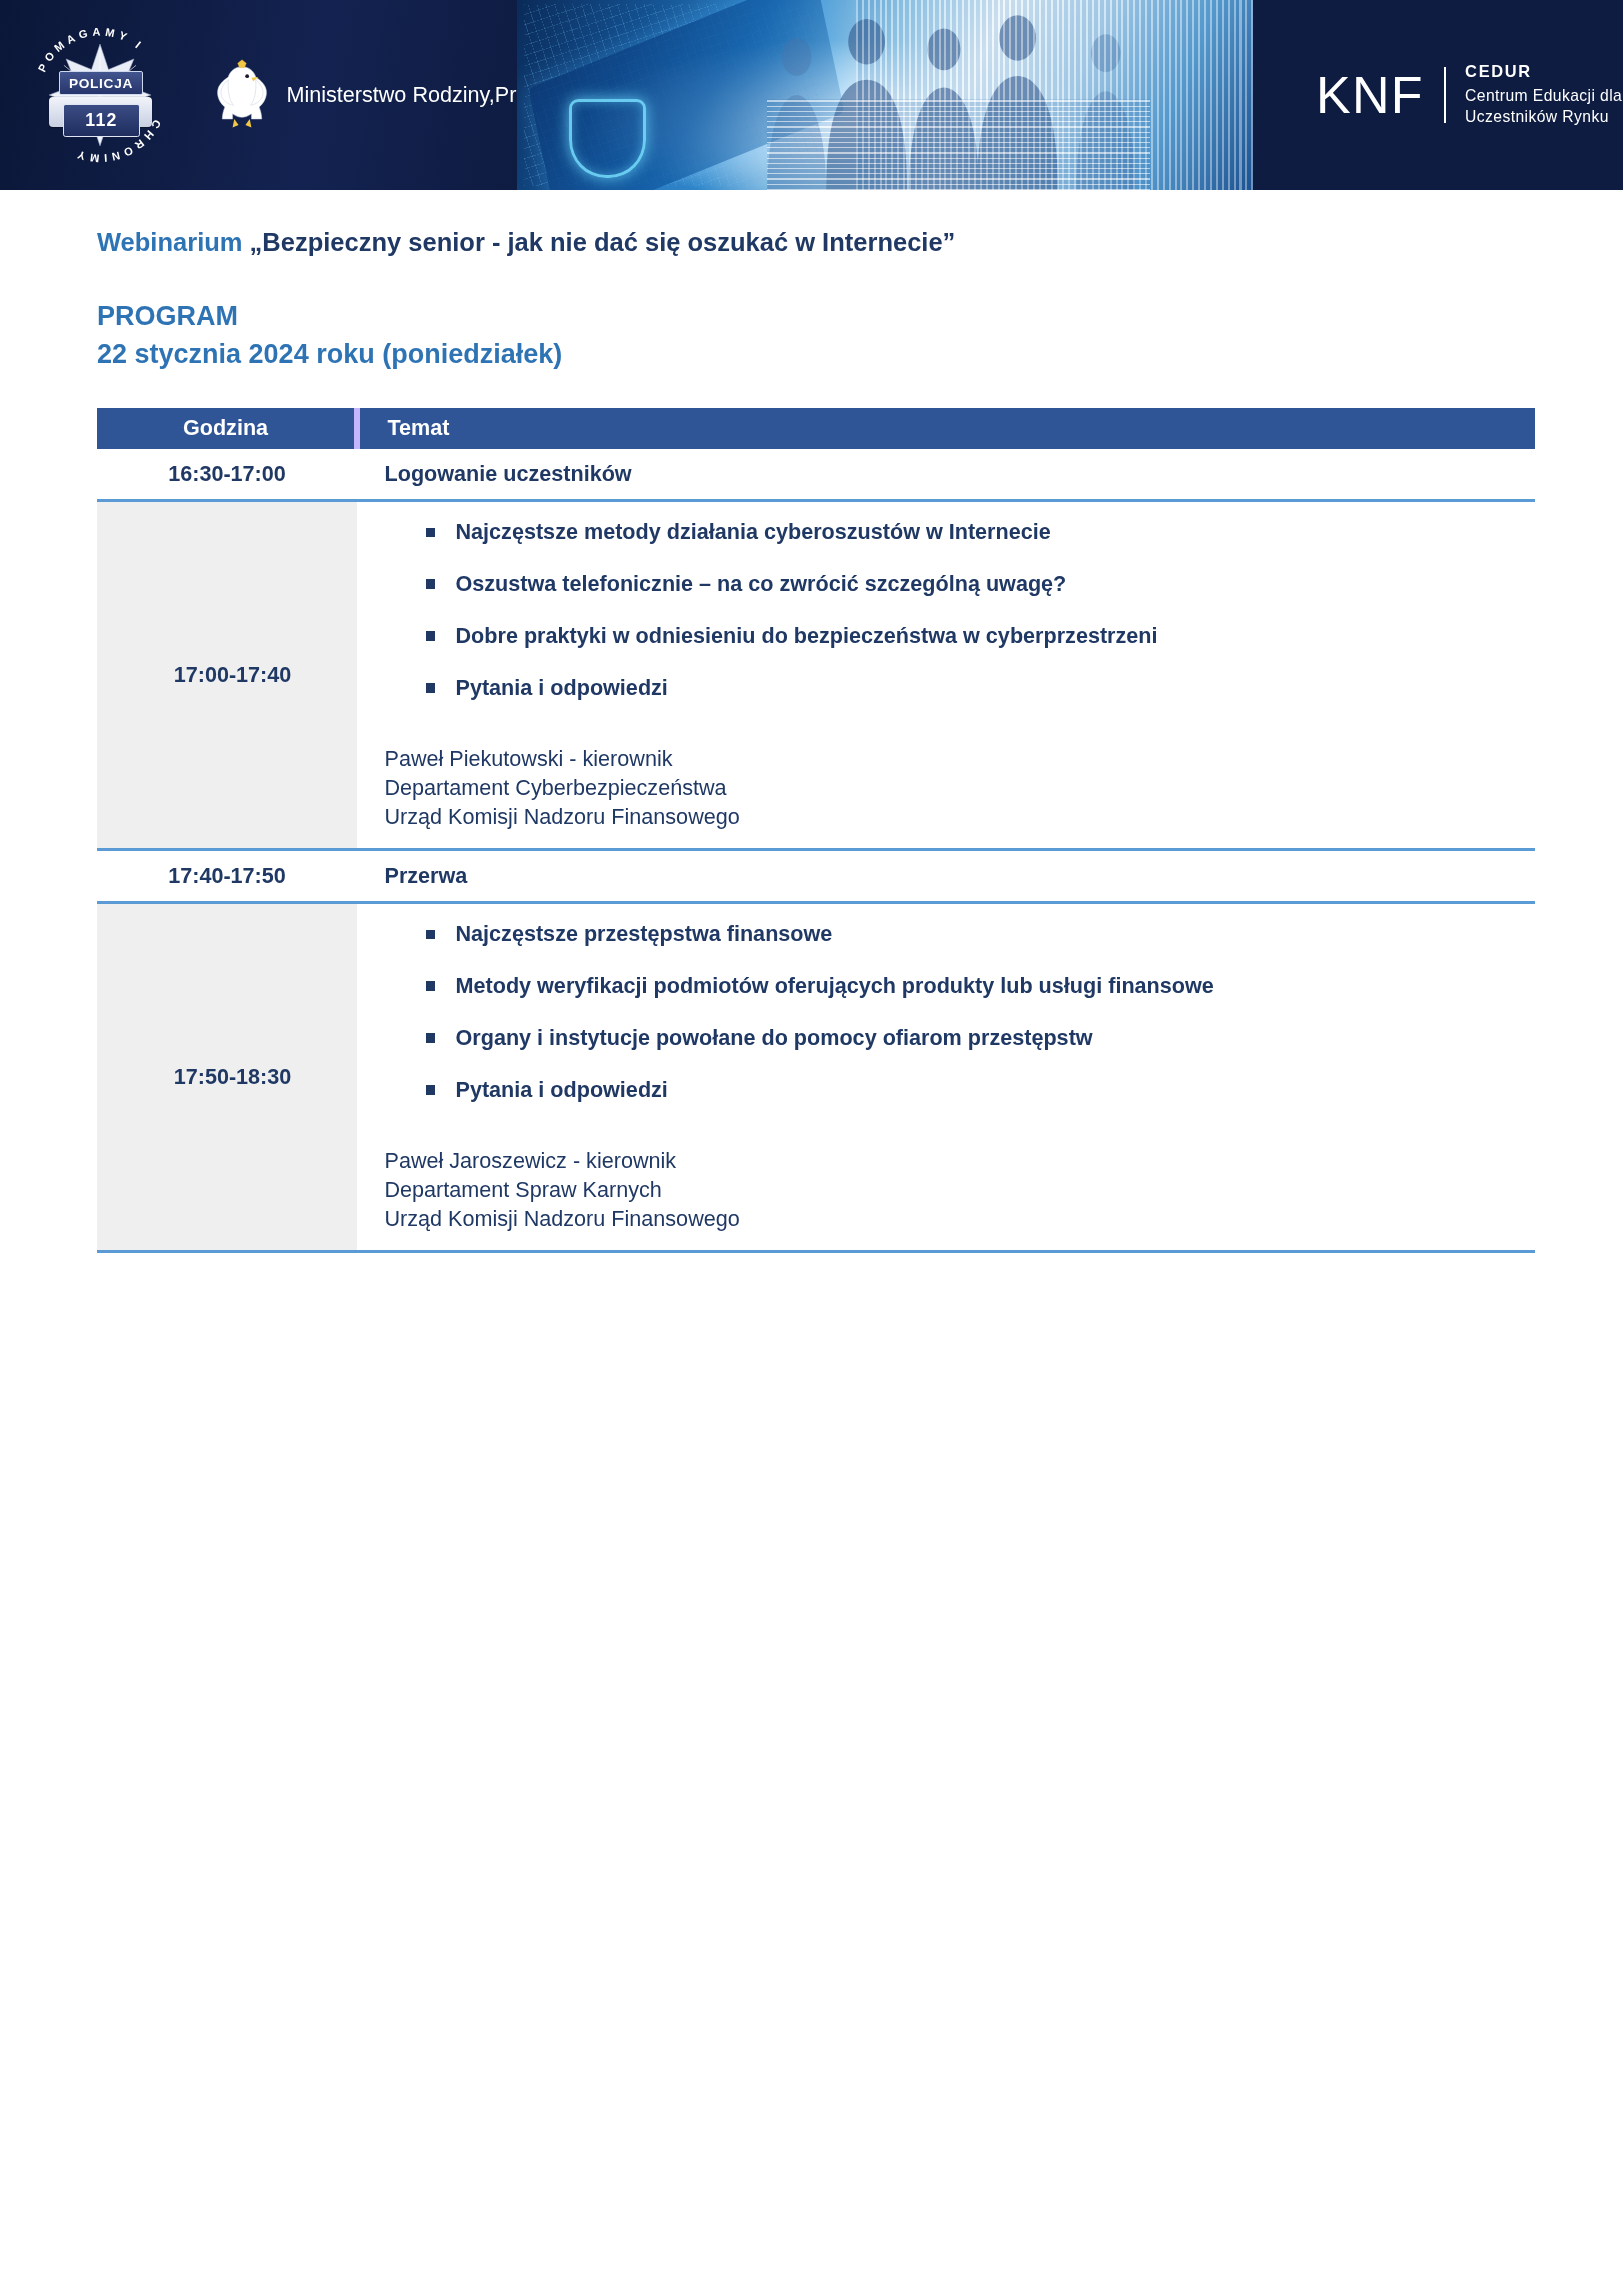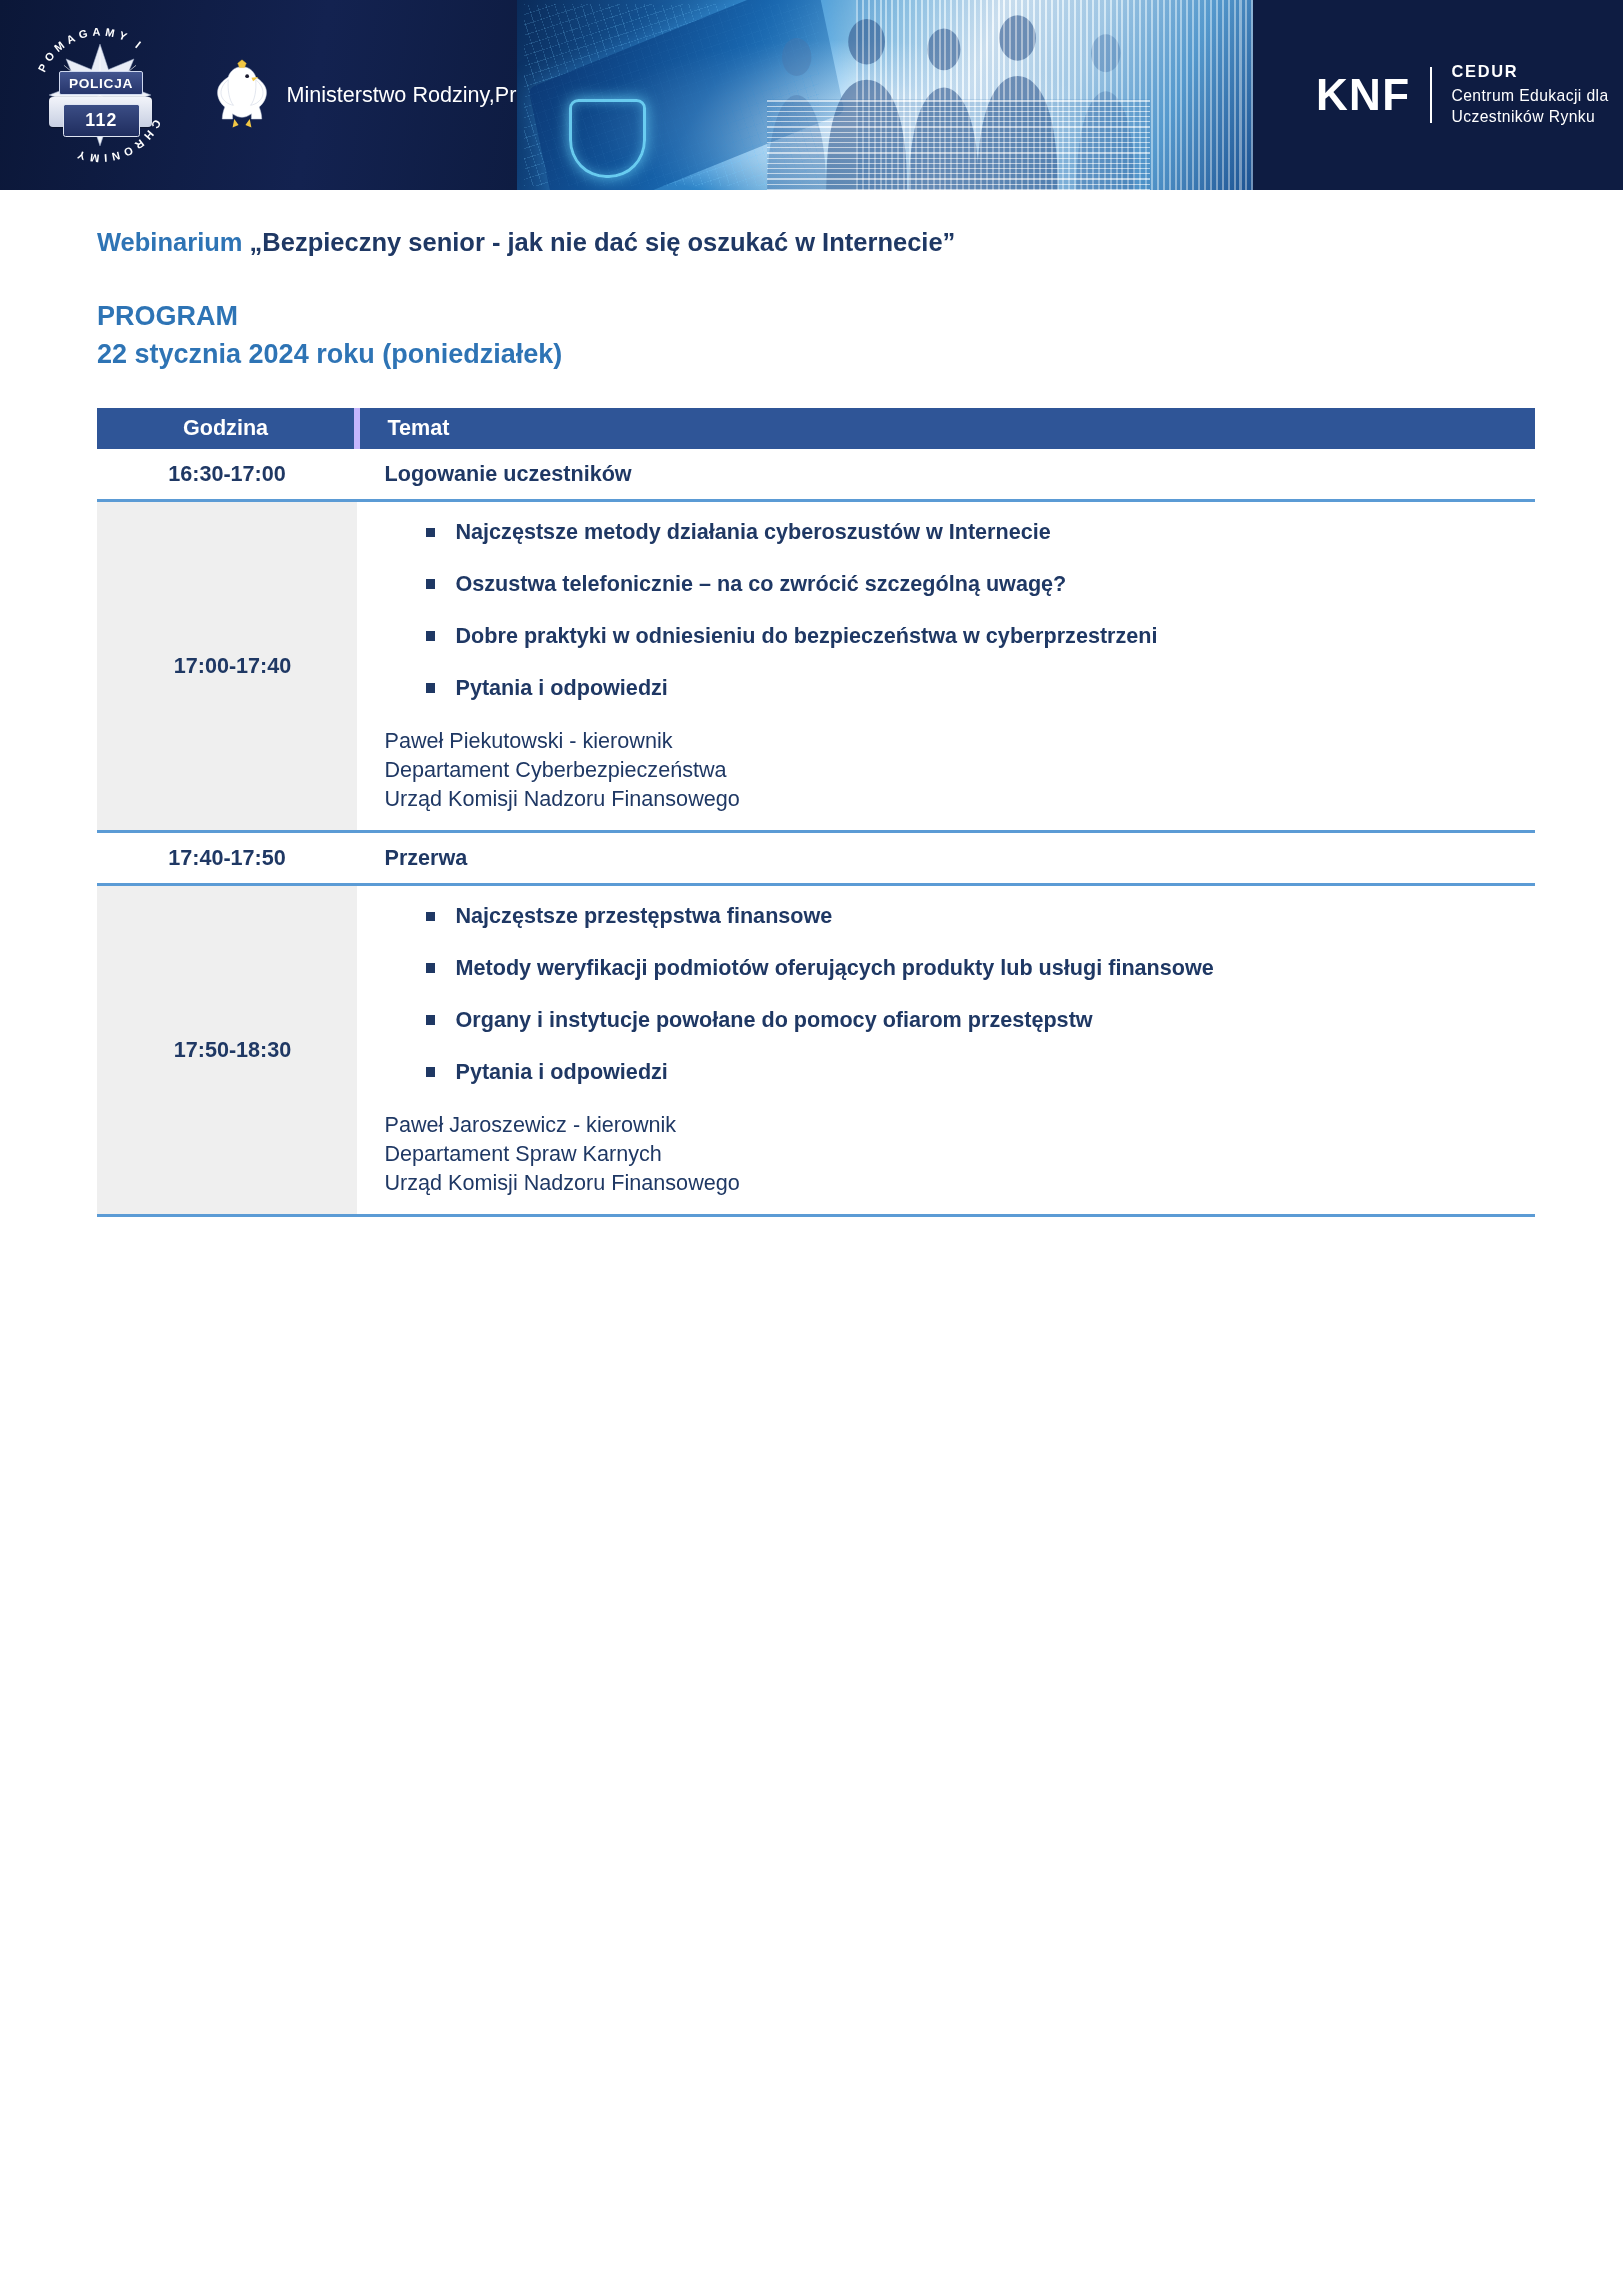--- a/index.html
+++ b/index.html
@@ -212,22 +212,22 @@
   .banner-right {
     flex: 1;
     background: #0e1c42;
     display: flex;
     align-items: center;
     justify-content: flex-start;
     padding-left: 63px;
   }
   .knf-logo {
     color: #ffffff;
-    font-size: 44px;
-    font-weight: 700;
+    font-size: 52px;
+    font-weight: 400;
     letter-spacing: 1.3px;
     font-family: "Liberation Sans", sans-serif;
   }
   .knf-divider {
     width: 2px;
     height: 56px;
     background: #ffffff;
     margin: 0 19.6px;
   }
   .cedur-block {
@@ -343,21 +343,21 @@
     position: absolute;
     left: 41px;
     top: 8.5px;
     width: 9.8px;
     height: 9.8px;
     background: #1f3864;
     display: block;
   }
 
   .speaker-block {
-    margin-top: 26px;
+    margin-top: 44px;
     color: #1f3864;
     font-size: 21.6px;
     font-weight: 400;
     line-height: 1.34;
   }
   .speaker-block div { white-space: nowrap; }
 </style>
 </head>
 <body>
 

